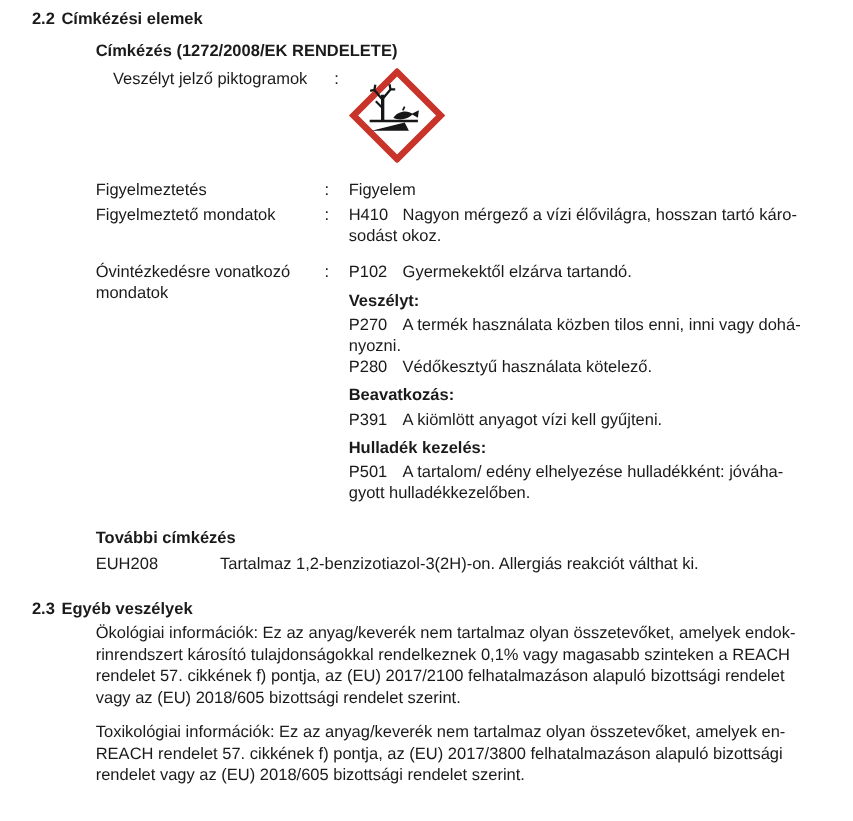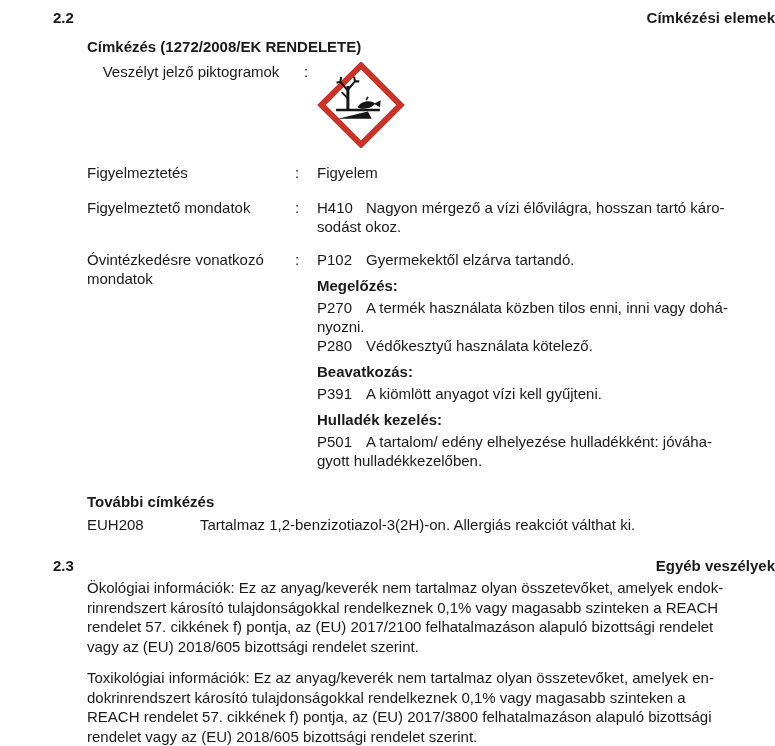--- a/index.html
+++ b/index.html
@@ -11,23 +11,22 @@
     overflow: hidden;
     font-family: "Liberation Sans", sans-serif;
     font-size: 15px;
     color: #1a1a1a;
   }
   .page { padding-top: 8px; }
 
   .sec-heading {
     display: flex; gap: 6px;
     font-weight: bold;
-    margin-left: 53px;
+    margin-left: 29px;
     line-height: 19px;
-    justify-content: space-between;
   }
   .sub-heading {
     font-weight: bold;
     margin-left: 87px;
     line-height: 19px;
   }
   .row {
     display: flex;
     align-items: flex-start;
     margin-left: 87px;
@@ -42,21 +41,21 @@
   .vheading {
     font-weight: bold;
     line-height: 19px;
     margin: 7px 0 3px 0;
   }
 
   .mt6  { margin-top: 6px; text-align: center; }
   .mt10 { margin-top: 10px; }
   .mt14 { margin-top: 14px; }
   .mt15 { margin-top: 15px; align-items: flex-end; }
-  .mt16 { margin-top: 16px; }
+  .mt16 { margin-top: 4px; }
   .mt22 { margin-top: 22px; }
 
   .euh-row { display: flex; margin-left: 87px; margin-top: 4px; }
   .euh-code { width: 113px; line-height: 19px; }
   .euh-text { flex: 1; line-height: 19px; white-space: nowrap; }
 
   .para { margin-left: 87px; }
   .para .line { line-height: 19.5px; }
   .para.mt3 { margin-top: 3px; }
   .para.mt12 { margin-top: 12px; }
@@ -120,21 +119,21 @@
       <div class="line">sodást okoz.</div>
     </div>
   </div>
 
   <div class="row mt14">
     <div class="label">Óvintézkedésre vonatkozó mondatok</div>
     <div class="colon">:</div>
     <div class="value">
       <div class="line"><span class="code">P102</span><span>Gyermekektől elzárva tartandó.</span></div>
 
-      <div class="vheading">Megelőzés:</div>
+      <div class="vheading">Veszélyt:</div>
       <div class="line"><span class="code">P270</span><span>A termék használata közben tilos enni, inni vagy dohá-</span></div>
       <div class="line">nyozni.</div>
       <div class="line"><span class="code">P280</span><span>Védőkesztyű használata kötelező.</span></div>
 
       <div class="vheading">Beavatkozás:</div>
       <div class="line"><span class="code">P391</span><span>A kiömlött anyagot vízi kell gyűjteni.</span></div>
 
       <div class="vheading">Hulladék kezelés:</div>
       <div class="line"><span class="code">P501</span><span>A tartalom/ edény elhelyezése hulladékként: jóváha-</span></div>
       <div class="line">gyott hulladékkezelőben.</div>
@@ -154,18 +153,17 @@
 
   <div class="para mt3">
     <div class="line">Ökológiai információk: Ez az anyag/keverék nem tartalmaz olyan összetevőket, amelyek endok-</div>
     <div class="line">rinrendszert károsító tulajdonságokkal rendelkeznek 0,1% vagy magasabb szinteken a REACH</div>
     <div class="line">rendelet 57. cikkének f) pontja, az (EU) 2017/2100 felhatalmazáson alapuló bizottsági rendelet</div>
     <div class="line">vagy az (EU) 2018/605 bizottsági rendelet szerint.</div>
   </div>
 
   <div class="para mt12">
     <div class="line">Toxikológiai információk: Ez az anyag/keverék nem tartalmaz olyan összetevőket, amelyek en-</div>
-    <div class="line">dokrinrendszert károsító tulajdonságokkal rendelkeznek 0,1% vagy magasabb szinteken a</div>
     <div class="line">REACH rendelet 57. cikkének f) pontja, az (EU) 2017/3800 felhatalmazáson alapuló bizottsági</div>
     <div class="line">rendelet vagy az (EU) 2018/605 bizottsági rendelet szerint.</div>
   </div>
 
 </div>
 
 </body></html>

